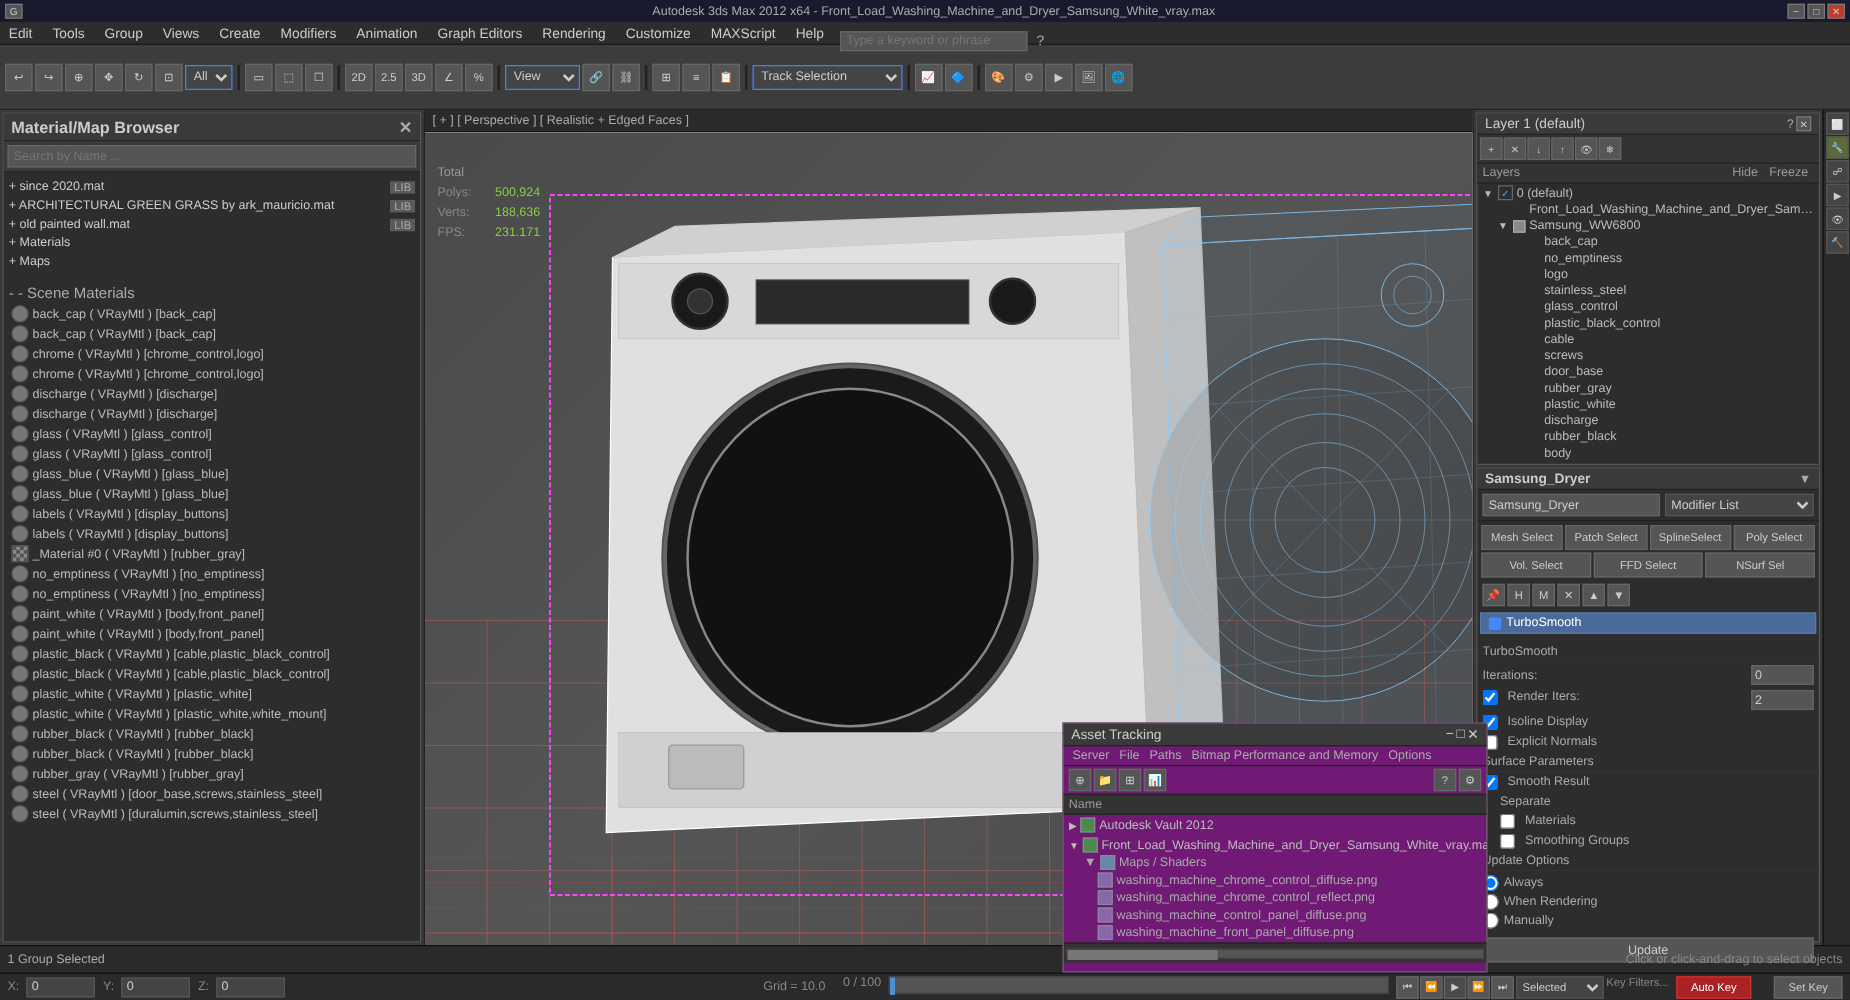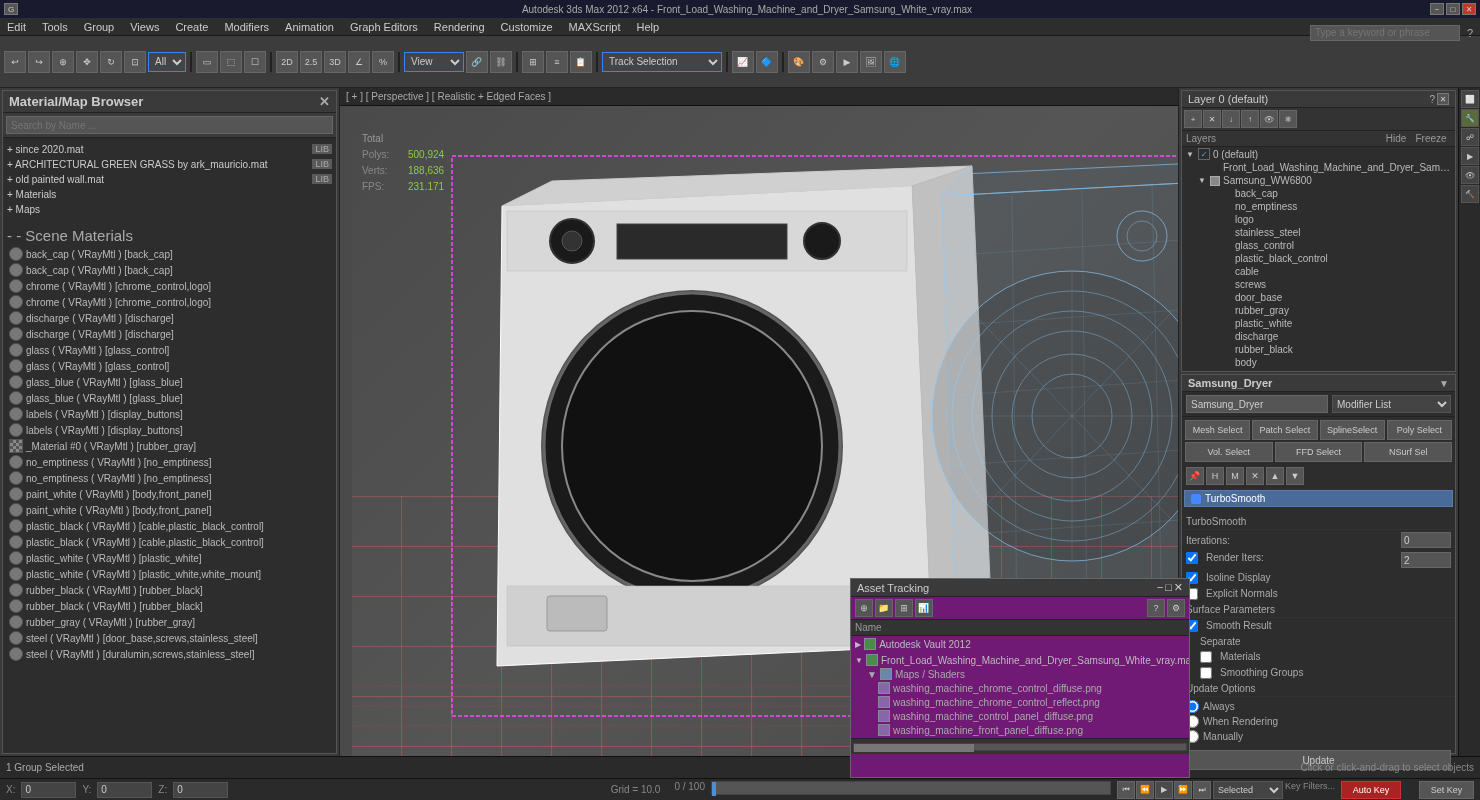--- a/index.html
+++ b/index.html
@@ -27,35 +27,35 @@
 
     
     #left-panel { width: 340px; background: #3a3a3a; border-right: 1px solid #222; display: flex; flex-direction: column; }
     #mat-browser { background: #2d2d2d; border: 1px solid #555; margin: 2px; flex: 1; display: flex; flex-direction: column; }
     #mat-browser-title { background: #3a3a3a; padding: 3px 6px; display: flex; align-items: center; justify-content: space-between; border-bottom: 1px solid #222; }
     #mat-browser-title span { font-size: 13px; color: #ccc; font-weight: bold; }
     #mat-browser-title .close-x { cursor: pointer; color: #aaa; }
     #mat-search { padding: 3px; background: #3a3a3a; border-bottom: 1px solid #222; }
     #mat-search input { width: 100%; height: 18px; background: #555; border: 1px solid #666; color: #ccc; font-size: 10px; padding: 0 4px; }
     #mat-tree { padding: 4px; }
-    .mat-tree-item { display: flex; align-items: flex-start; gap: 4px; padding: 2px 0; cursor: pointer; color: #ccc; font-size: 10px; }
+    .mat-tree-item { display: flex; align-items: flex-end; gap: 4px; padding: 2px 0; cursor: pointer; color: #ccc; font-size: 10px; }
     .mat-tree-item .lib-badge { background: #5a5a5a; padding: 0 3px; font-size: 9px; color: #aaa; margin-left: auto; }
     #scene-materials { padding: 4px; overflow-y: auto; flex: 1; }
-    .scene-mat-header { color: #aaa; font-size: 15px; padding: 2px 0; cursor: pointer; }
+    .scene-mat-header { color: #aaa; font-size: 12px; padding: 2px 0; cursor: pointer; }
     .scene-mat-header.open::before { content: "- "; }
     .mat-item { display: flex; align-items: center; gap: 3px; padding: 1px 2px; cursor: pointer; color: #bbb; font-size: 10px; white-space: nowrap; overflow: hidden; }
     .mat-icon { width: 14px; height: 14px; background: #777; border: 1px solid #555; flex-shrink: 0; }
     .mat-icon.sphere { border-radius: 50%; }
     .mat-icon.checker { background: repeating-conic-gradient(#888 0% 25%, #555 0% 50%) 0 0 / 6px 6px; }
 
     
     #viewport { flex: 1; background: #4a4a4a; position: relative; overflow: hidden; }
     #viewport-header { height: 18px; background: #2a2a2a; display: flex; align-items: center; padding: 0 6px; gap: 6px; border-bottom: 1px solid #111; }
     #viewport-header span { font-size: 10px; color: #aaa; cursor: pointer; }
-    #viewport-canvas { width: 100%; height: calc(100% - 18px); background: #ffffff; position: relative; overflow: hidden; margin-left: 12px; }
+    #viewport-canvas { width: 100%; height: calc(100% - 18px); background: #ffffff; position: relative; overflow: hidden; }
 
     
     #scene-3d { width: 100%; height: 100%; background: linear-gradient(135deg, #4a4a4a 0%, #555 50%, #4a4a4a 100%); position: relative; }
     .grid-floor { position: absolute; bottom: 0; left: 0; right: 0; height: 40%; background: repeating-linear-gradient(90deg, transparent, transparent 49px, rgba(255,100,100,0.3) 49px, rgba(255,100,100,0.3) 50px), repeating-linear-gradient(0deg, transparent, transparent 49px, rgba(255,100,100,0.3) 49px, rgba(255,100,100,0.3) 50px); background-size: 50px 50px; }
 
     
     #stats-overlay { position: absolute; top: 25px; left: 10px; font-size: 10px; color: #88cc44; line-height: 1.6; }
     #stats-overlay .stat-row { display: flex; gap: 6px; }
     #stats-overlay .stat-label { color: #888; width: 40px; }
 
@@ -153,21 +153,21 @@
   <span>Group</span>
   <span>Views</span>
   <span>Create</span>
   <span>Modifiers</span>
   <span>Animation</span>
   <span>Graph Editors</span>
   <span>Rendering</span>
   <span>Customize</span>
   <span>MAXScript</span>
   <span>Help</span>
-  <div style="flex:1; display:flex; justify-content:flex-end; align-items:center; gap:4px;margin-top:12px;">
+  <div style="flex:1; display:flex; justify-content:flex-start; align-items:center; gap:4px;margin-top:12px;">
     <input type="text" style="width: 150px; height: 16px; background: rgb(85, 85, 85); border: 1px solid rgb(102, 102, 102); color: rgb(204, 204, 204); font-size: 10px; padding: 0px 4px;" placeholder="Type a keyword or phrase">
     <span style="color:#aaa; cursor:pointer;">?</span>
   </div>
 </div>
 
 <div id="toolbar">
   <div class="toolbar-btn">↩</div>
   <div class="toolbar-btn">↪</div>
   <div class="toolbar-btn">⊕</div>
   <div class="toolbar-btn">✥</div>
@@ -476,21 +476,21 @@
           </div>
         </div>
       </div>
     </div>
   </div>
 
   <div id="right-panels">
 
     <div id="layers-panel">
       <div id="layers-title">
-        <span class="title-text">Layer 0 (default)</span>
+        <span class="title-text">Layer 1 (default)</span>
         <div style="display:flex; gap:2px; align-items:center;">
           <span style="font-size:10px; color:#aaa; cursor:pointer;">?</span>
           <span class="win-btn" style="width:12px;height:12px;background:#555;display:flex;align-items:center;justify-content:center;font-size:8px;cursor:pointer;border:1px solid #777;">✕</span>
         </div>
       </div>
       <div id="layers-toolbar">
         <div class="layers-btn">+</div>
         <div class="layers-btn">✕</div>
         <div class="layers-btn">↓</div>
         <div class="layers-btn">↑</div>
@@ -717,20 +717,27 @@
 </div>
 
 <div id="asset-panel">
   <div id="asset-title">
     <span class="title-text">Asset Tracking</span>
     <div class="win-controls">
       <span class="win-btn">−</span>
       <span class="win-btn">□</span>
       <span class="win-btn close">✕</span>
     </div>
+  </div>
+  <div id="asset-menu">
+    <span>Server</span>
+    <span>File</span>
+    <span>Paths</span>
+    <span>Bitmap Performance and Memory</span>
+    <span>Options</span>
   </div>
   <div id="asset-toolbar">
     <div class="asset-btn">⊕</div>
     <div class="asset-btn">📁</div>
     <div class="asset-btn">⊞</div>
     <div class="asset-btn">📊</div>
     <div style="flex:1;"></div>
     <div class="asset-btn">?</div>
     <div class="asset-btn">⚙</div>
   </div>

